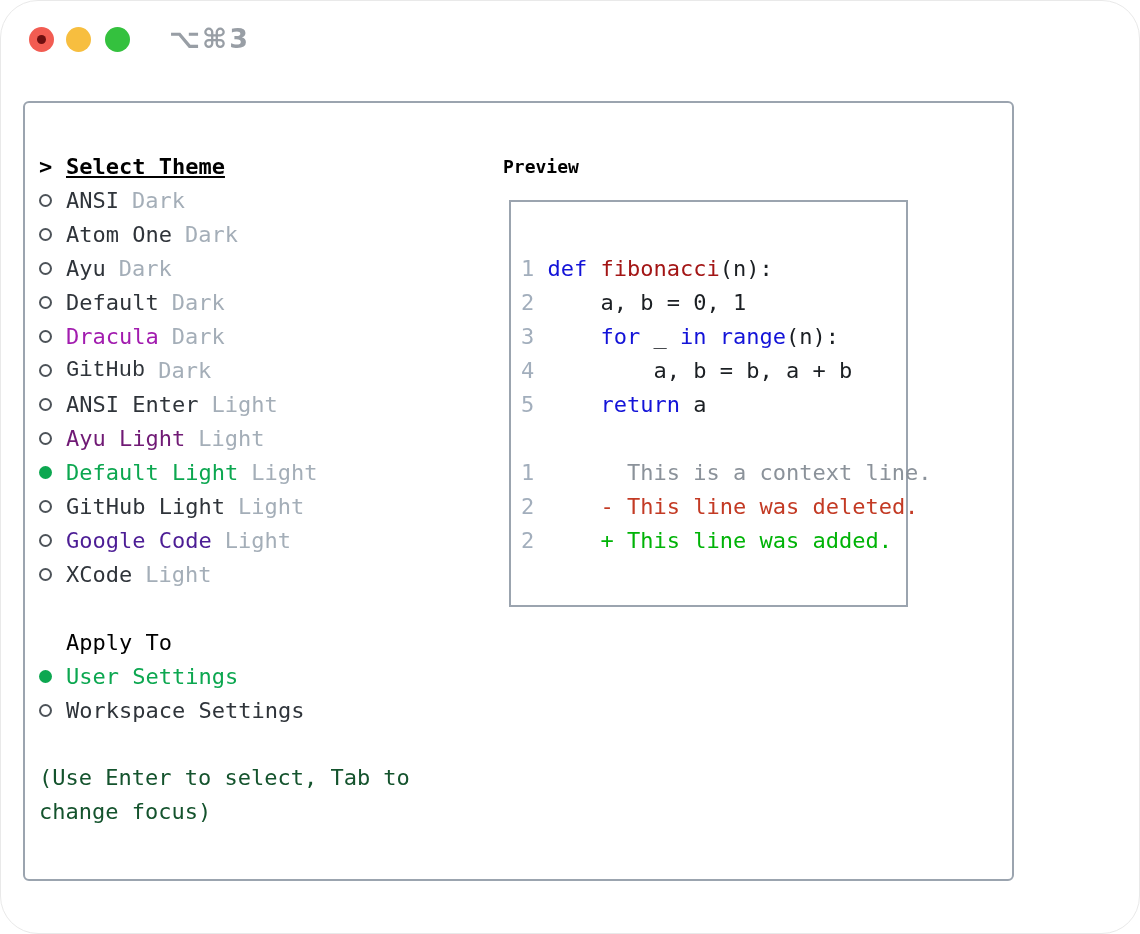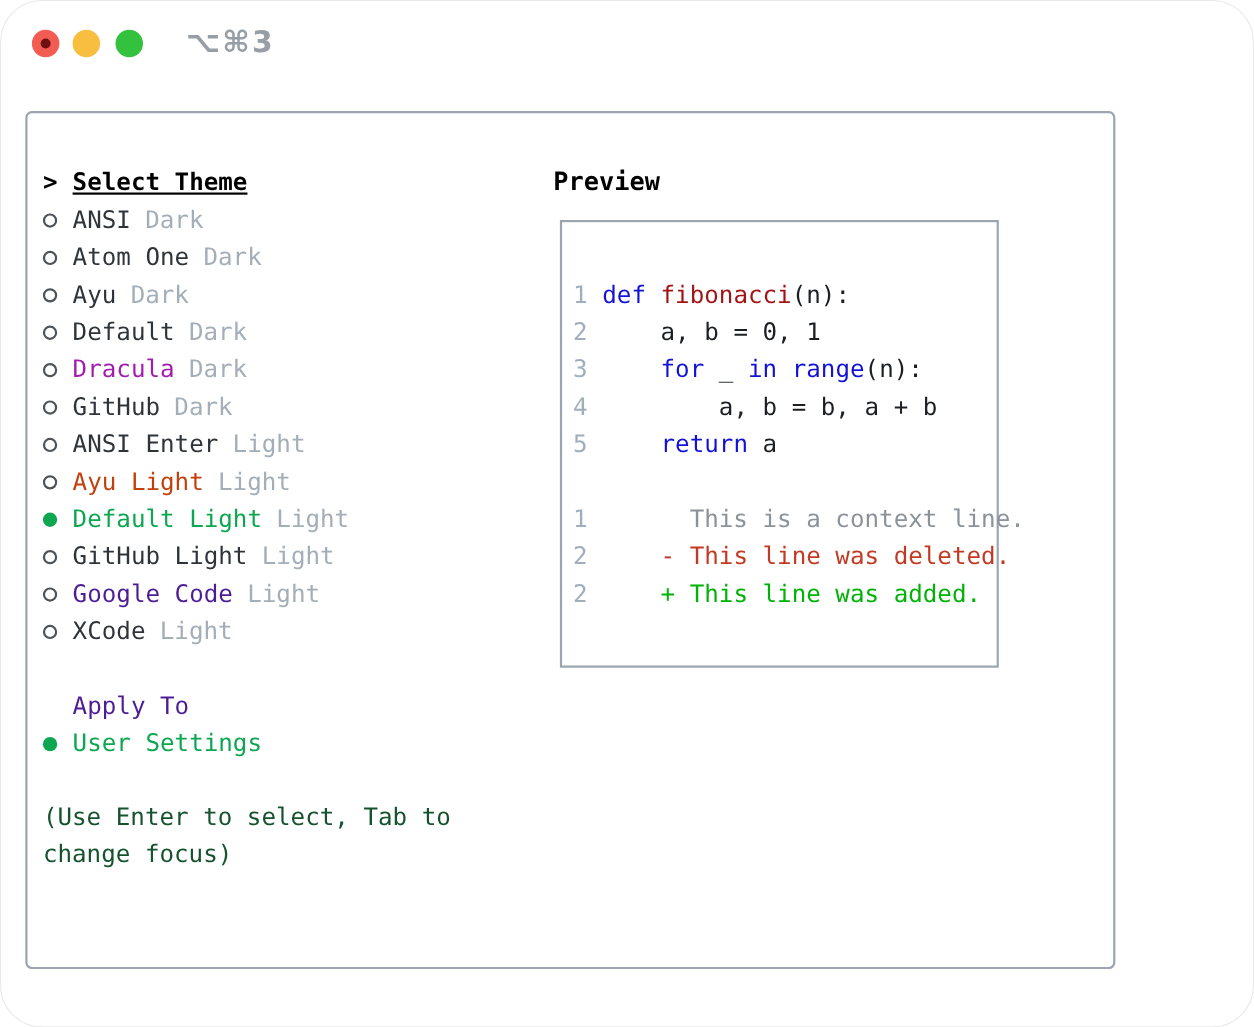--- a/index.html
+++ b/index.html
@@ -28,21 +28,21 @@
   .ring{width:13px;height:13px;border-radius:50%;border:2px solid #4d5359;box-sizing:border-box;}
   .dot-filled{width:13px;height:13px;border-radius:50%;}
   .hdr{font-weight:bold;color:#000;text-decoration:underline;}
   .hdr-prefix{font-weight:bold;color:#000;font-size:22px;}
   .variant{margin-left:13px;}
   .spacer{height:34px;}
   .help{font-size:22px;line-height:34px;white-space:pre;}
 
   
   .preview-title{position:absolute;left:478px;top:46px;height:34px;display:flex;
-                 align-items:center;font-size:23px;font-weight:bold;color:#000;}
+                 align-items:center;font-size:18px;font-weight:bold;color:#000;}
   .preview-panel{position:absolute;left:484px;top:97px;width:399px;height:407px;
                  border:2px solid #9ba4af;box-sizing:border-box;background:#fff;}
   .preview-panel pre{margin:0;padding:50px 8px 0 10px;font-family:inherit;
                      font-size:22px;line-height:34px;}
 </style>
 </head>
 <body>
 
 <div class="window">
 
@@ -82,31 +82,31 @@
     <span class="opt-name" style="color: rgb(47, 52, 58);">Default</span>
     <span class="variant" style="color: rgb(164, 174, 184);">Dark</span>
   </div>
           <div class="row">
     <span class="marker-col"><span class="mk ring"></span></span>
     <span class="opt-name" style="color: #a21caf;">Dracula</span>
     <span class="variant" style="color: rgb(164, 174, 184);">Dark</span>
   </div>
           <div class="row">
     <span class="marker-col"><span class="mk ring"></span></span>
-    <span class="opt-name" style="color: rgb(47, 52, 58);">GitHub</span>
+    <span class="opt-name" style="color: rgb(47, 52, 58); font-family: Liberation Mono, monospace;">GitHub</span>
     <span class="variant" style="color: rgb(164, 174, 184);">Dark</span>
   </div>
           <div class="row">
     <span class="marker-col"><span class="mk ring"></span></span>
     <span class="opt-name" style="color: rgb(47, 52, 58);">ANSI Enter</span>
     <span class="variant" style="color: rgb(164, 174, 184);">Light</span>
   </div>
           <div class="row">
     <span class="marker-col"><span class="mk ring"></span></span>
-    <span class="opt-name" style="color: #c2410c;">Ayu Light</span>
+    <span class="opt-name" style="color: #701a75;">Ayu Light</span>
     <span class="variant" style="color: rgb(164, 174, 184);">Light</span>
   </div>
           <div class="row">
     <span class="marker-col"><span class="mk dot-filled" style="background: rgb(12, 167, 80);"></span></span>
     <span class="opt-name" style="color: rgb(12, 167, 80);">Default Light</span>
     <span class="variant" style="color: rgb(164, 174, 184);">Light</span>
   </div>
           <div class="row">
     <span class="marker-col"><span class="mk ring"></span></span>
     <span class="opt-name" style="color: rgb(47, 52, 58);">GitHub Light</span>
@@ -121,27 +121,32 @@
     <span class="marker-col"><span class="mk ring"></span></span>
     <span class="opt-name" style="color: rgb(47, 52, 58);">XCode</span>
     <span class="variant" style="color: rgb(164, 174, 184);">Light</span>
   </div>
         </div>
 
       <div class="spacer"></div>
 
       <div class="row">
         <span class="marker-col"></span>
-        <span style="color:#4c1d95">Apply To</span>
+        <span style="color:#000000">Apply To</span>
       </div>
 
       <div id="apply-list">
           <div class="row">
     <span class="marker-col"><span class="mk dot-filled" style="background: rgb(12, 167, 80);"></span></span>
     <span class="opt-name" style="color: rgb(12, 167, 80);">User Settings</span>
+    
+  </div>
+          <div class="row">
+    <span class="marker-col"><span class="mk ring"></span></span>
+    <span class="opt-name" style="color: rgb(47, 52, 58);">Workspace Settings</span>
     
   </div>
         </div>
 
       <div class="spacer"></div>
 
       <div class="help" id="help-block" style="color: #14532d;"><div>(Use Enter to select, Tab to</div><div>change focus)</div></div>
     </div>
 
     <div class="preview-title">Preview</div>

